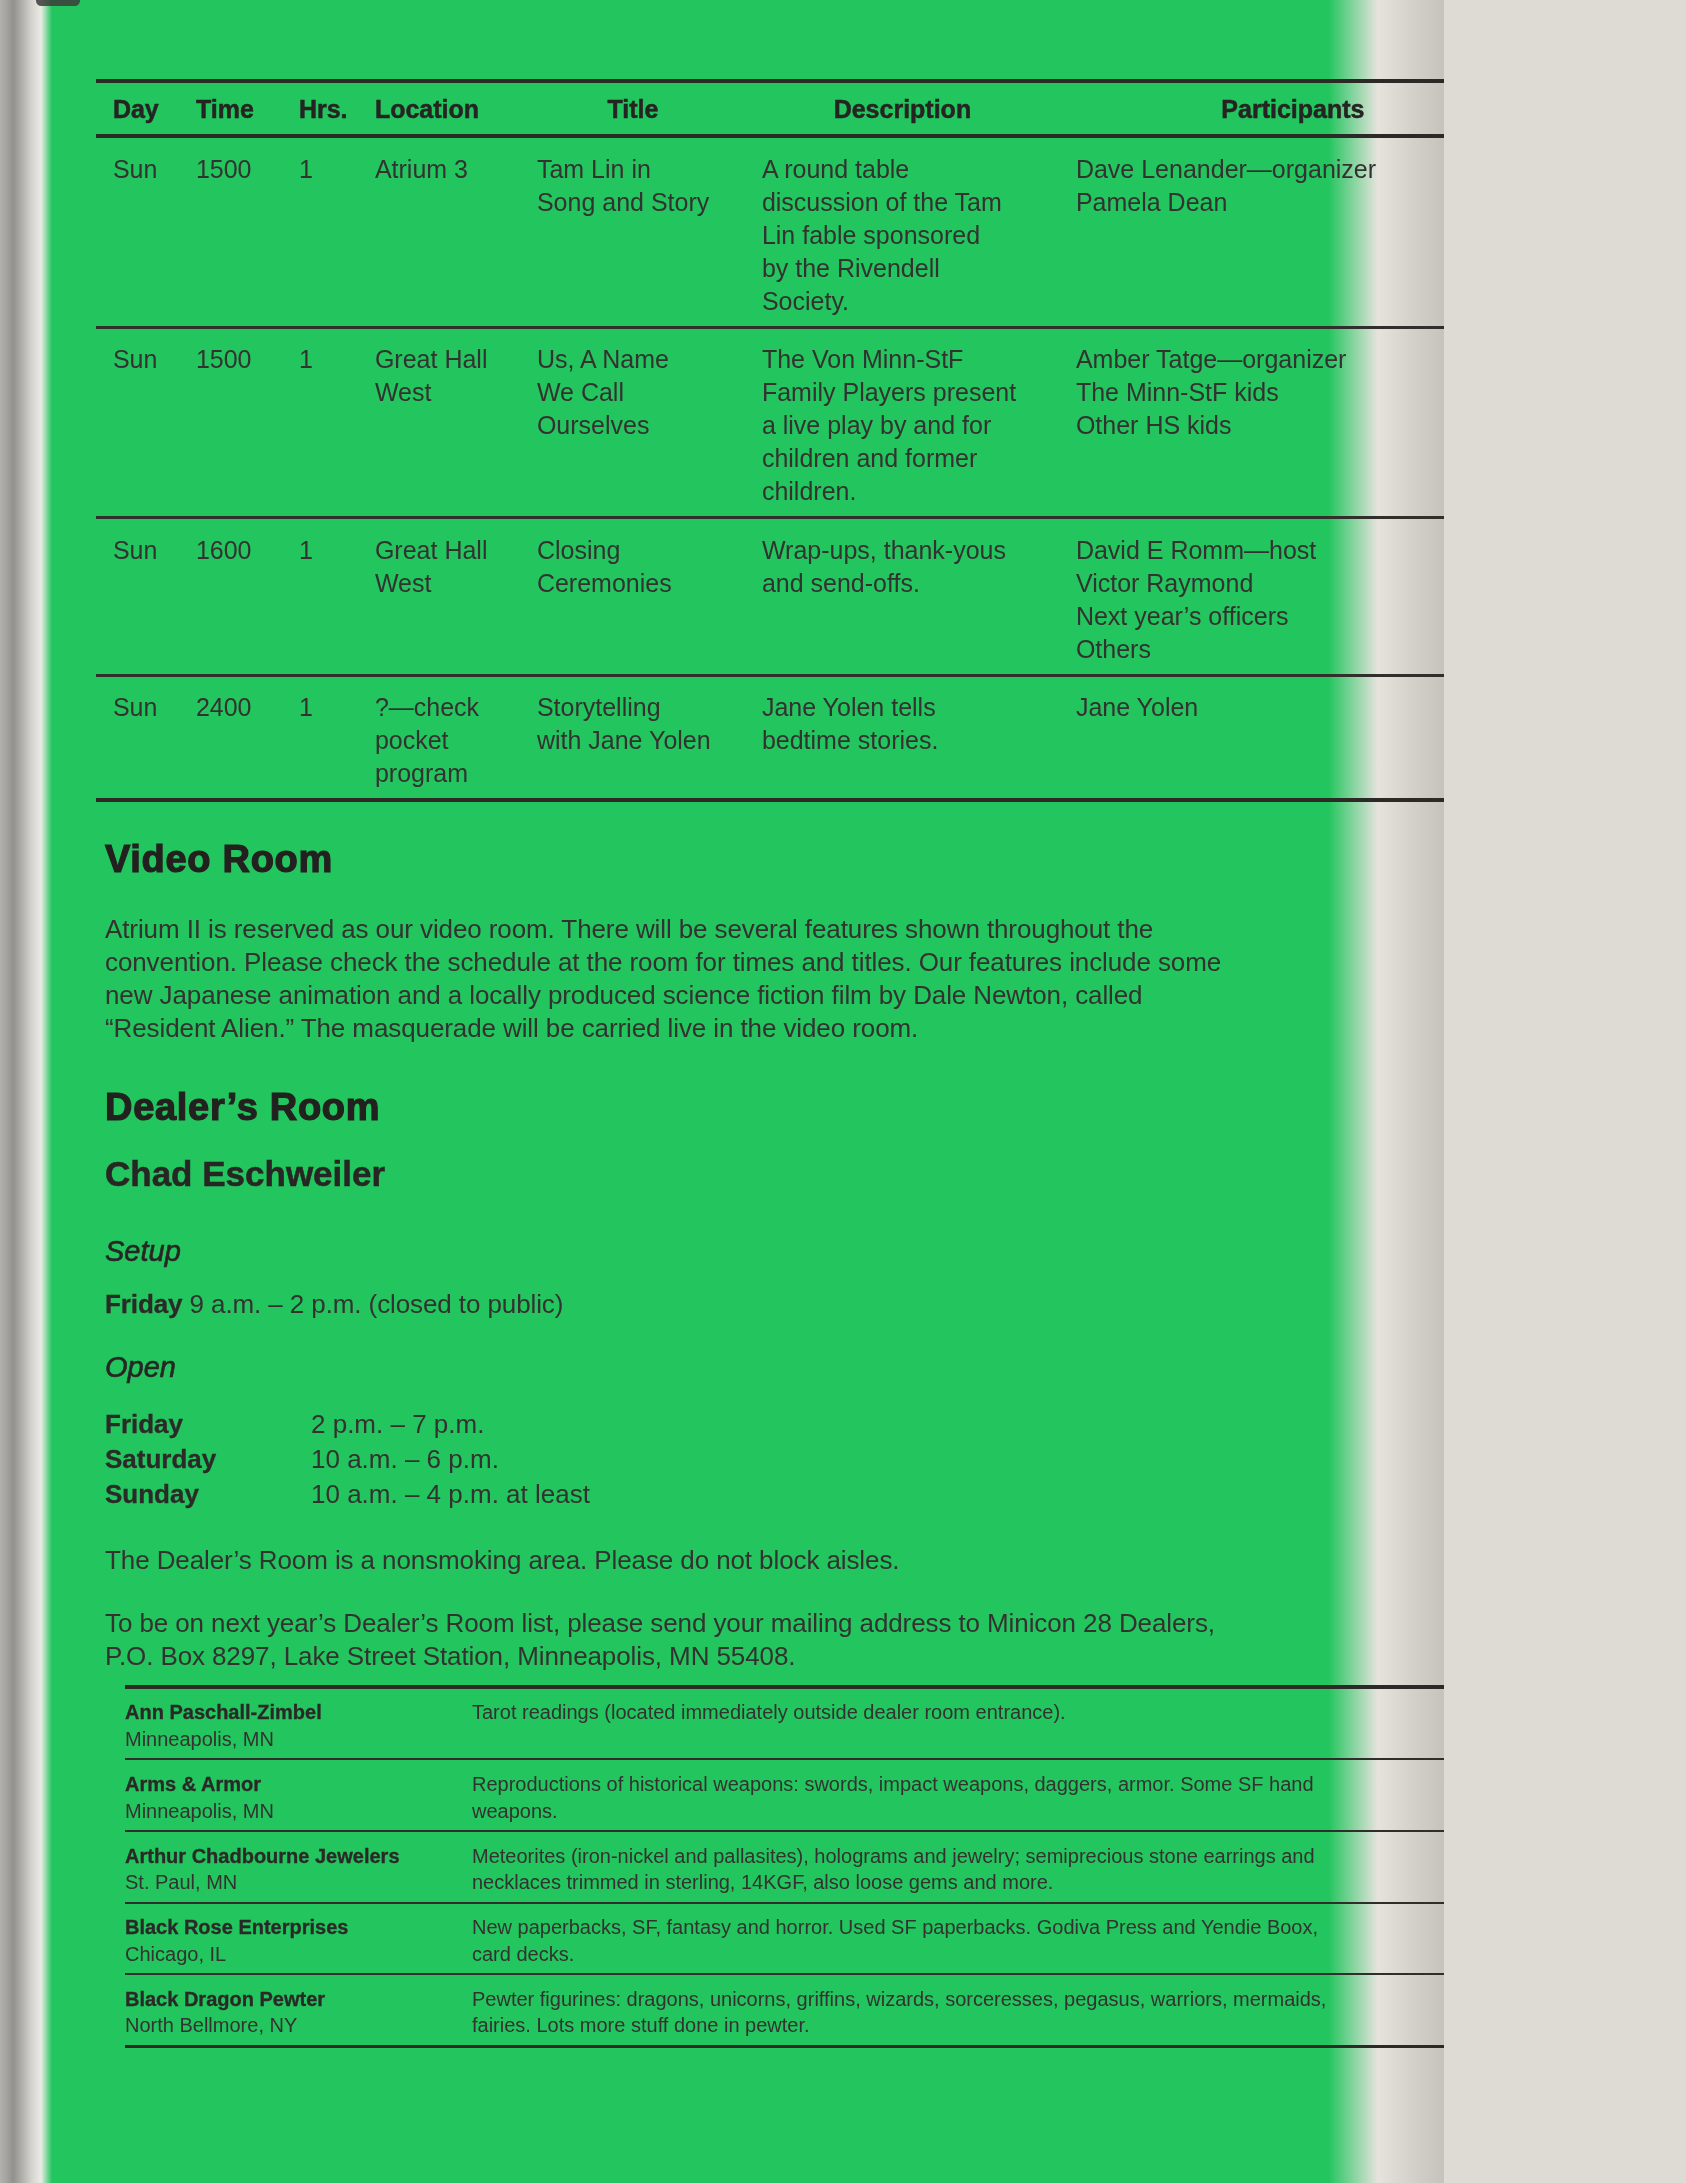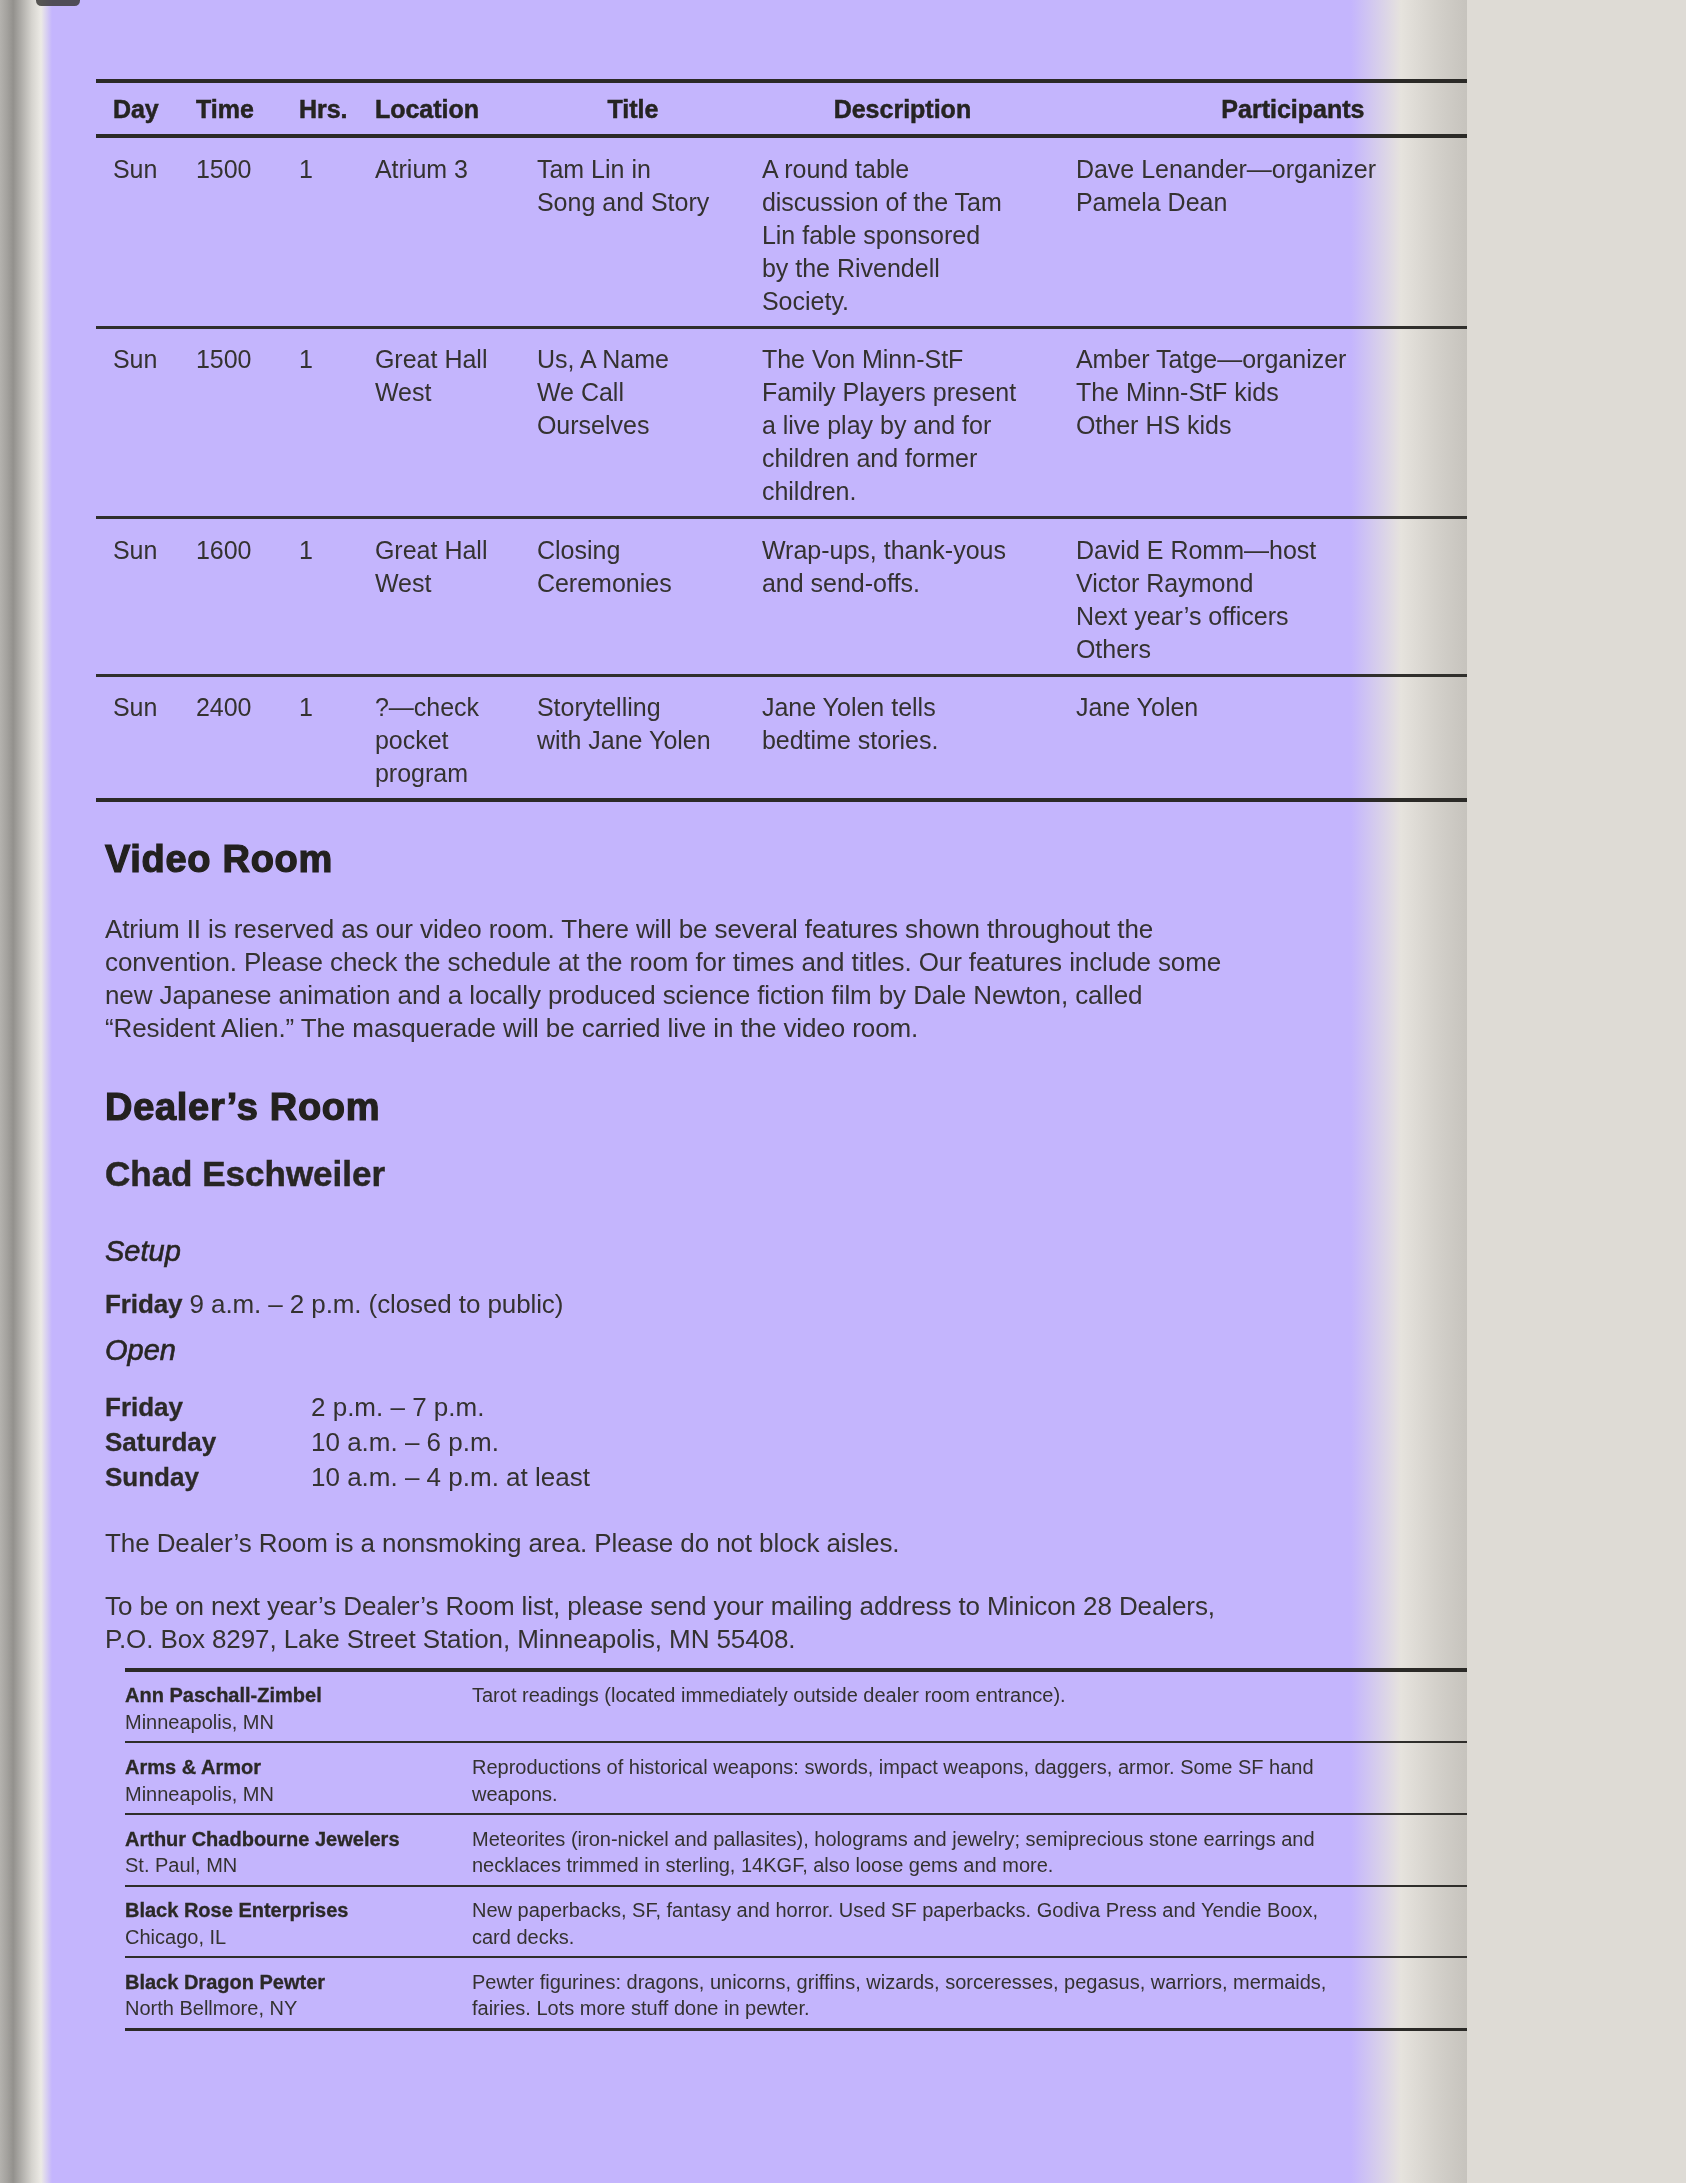--- a/index.html
+++ b/index.html
@@ -1,23 +1,22 @@
 <!DOCTYPE html>
 <html style="font-size:10.6px"><head>
 <meta charset="utf-8">
 <style>
   html, body { margin:0; padding:0; background:#dedbd5; }
   .page {
     position:relative;
     width:1444px; height:2183px;
-    background:#c4b5fd;
+    background:#22c55e;
     overflow:hidden;
     font-family:"Liberation Sans", sans-serif;
     color:#333130;
-    padding-left:23px;
   }
   
   .edge-left {
     position:absolute; left:0; top:0; bottom:0; width:52px;
     background:linear-gradient(to right,#b4b2ae 0px,#a5a39f 6.6px,#93918d 13.2px,#aeaca8 21px,#d6d4cf 32px,#eceae5 41px,rgba(247,245,240,0) 52px);
   }
   .corner-smudge {
     position:absolute; left:36px; top:0; width:44px; height:6px;
     background:#3c3b39; opacity:.85; border-radius:0 0 5.3px 5.3px;
   }
@@ -61,21 +60,21 @@
   }
   .h-big.mt-dealers { margin-top:41px; }
   .h-sub {
     margin:25px 0 16px 0; font-size:35px; font-weight:bold; color:#282624;
     -webkit-text-stroke:0.5px #282624;
   }
   .h-ital {
     margin:41px 0 0 0; font-size:29px; font-weight:normal; font-style:italic;
     color:#282624; -webkit-text-stroke:0.6px #282624;
   }
-  .h-ital.open { margin-top:13px; }
+  .h-ital.open { margin-top:30px; }
   .h-vendors {
     margin:28px 0 0 0; font-size:31px; font-weight:bold; font-style:italic;
     color:#282624; -webkit-text-stroke:0.7px #282624; letter-spacing:0.3px;
   }
   p.body {
     margin:32px 0 0 0; font-size:26px; line-height:33px; color:#343230;
     letter-spacing:-0.1px;
   }
   p.body.setup-line { margin-top:20px; }
   p.body.nonsmoking { margin-top:32px; }

